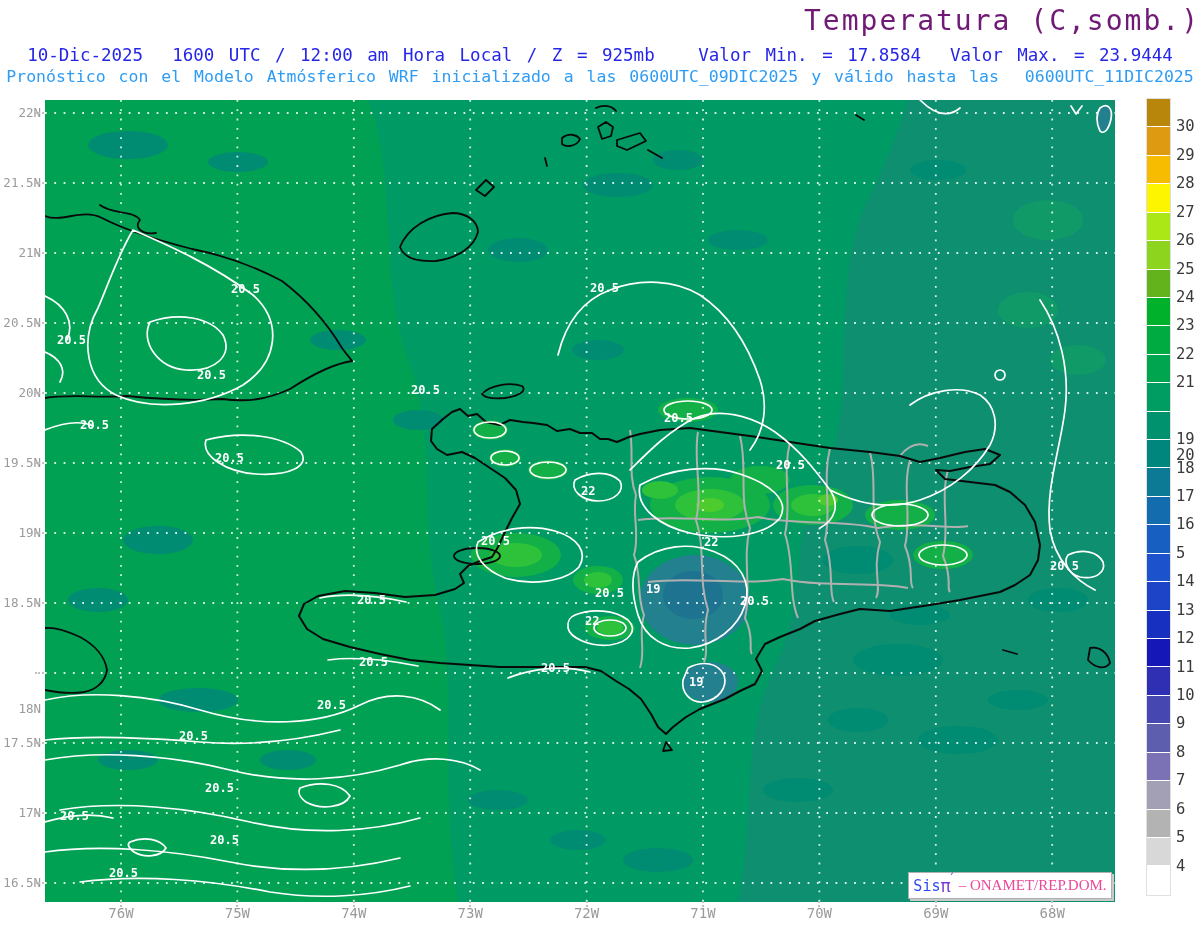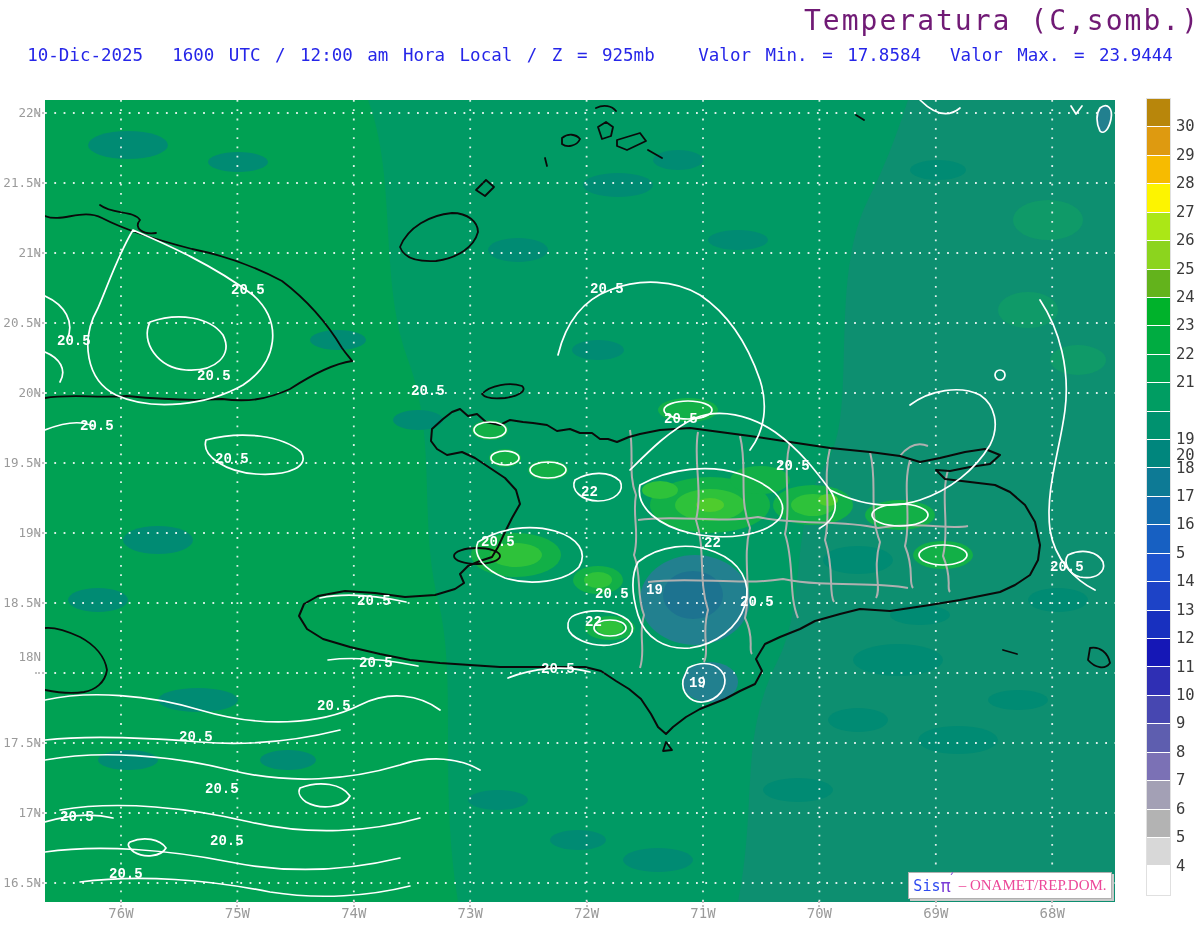--- a/index.html
+++ b/index.html
@@ -9,41 +9,42 @@
          font-size:28px;letter-spacing:2px;color:#3f3f3f;white-space:pre;}
   .sub1{position:absolute;top:45px;left:0;right:0;text-align:center;
         font-size:17.5px;word-spacing:4px;white-space:pre;}
   .sub2{position:absolute;top:67px;left:0;right:0;text-align:center;
         font-size:16.5px;word-spacing:3px;white-space:pre;}
   #map-wrap{position:absolute;left:45px;top:100px;width:1070px;height:802px;}
   .lat-tick{position:absolute;left:0;width:41px;text-align:right;font-size:12.5px;color:#9a9a9a;}
   .lat-stub{position:absolute;left:35px;width:9px;height:0;border-top:2px dotted #c0c0c0;}
   .lon-tick{position:absolute;top:905px;transform:translateX(-50%);font-size:14px;color:#9a9a9a;}
   .lon-stub{position:absolute;top:901px;height:6px;width:0;border-left:2px dotted #c0c0c0;}
-  .contour-label{position:absolute;font-size:14px;font-weight:bold;color:#ffffff;white-space:pre;font-family:Liberation Mono, monospace;}
+  .contour-label{position:absolute;font-size:12px;font-weight:bold;color:#ffffff;white-space:pre;}
   #colorbar{position:absolute;left:1146px;top:98px;width:23px;height:796px;
             border:1px solid #e0e0e0;box-sizing:content-box;}
   .cb-seg{width:23px;border-bottom:1px solid #ffffff;box-sizing:border-box;}
   .cb-label{position:absolute;left:1176px;font-size:15.5px;color:#3a3a3a;}
   #attribution{position:absolute;left:908px;top:872px;width:202px;height:25px;background:#ffffff;
                border:1px solid #b0b0b0;box-shadow:2px 2px 0 #c9c9c9;display:flex;
                align-items:center;justify-content:center;font-size:15px;white-space:pre;}
   #attribution .sis{color:#2f4bf0;}
   #attribution .pi{color:#7a3bd6;font-size:17px;}
   #attribution .pi-accent{color:#7a3bd6;display:inline-block;position:relative;top:-7px;
                           margin-left:-3px;font-size:12px;}
   #attribution .rest{color:#ec4899;font-family:Liberation Serif, serif;}
 </style>
 </head>
 <body>
 
 <div class="page">
 
   <div class="title" style="color: #701a75; text-align: right;">Temperatura (C,somb.)</div>
   <div class="sub1" style="color: rgb(38, 38, 232);">10-Dic-2025  1600 UTC / 12:00 am Hora Local / Z = 925mb   Valor Min. = 17.8584  Valor Max. = 23.9444</div>
+  <div class="sub2" style="color: rgb(46, 156, 245);">Pronóstico con el Modelo Atmósferico WRF inicializado a las 0600UTC_09DIC2025 y válido hasta las  0600UTC_11DIC2025</div>
 
   <div id="map-wrap">
     <svg width="1070" height="802" viewBox="45 100 1070 802" xmlns="http://www.w3.org/2000/svg">
 
       <g>
         <rect x="45" y="100" width="1070" height="802" fill="#009a64"></rect>
         <path d="M45,100 L368,100 C398,180 378,280 408,360 C438,440 418,520 438,600 C458,680 438,780 458,902 L45,902 Z" fill="#00a153"></path>
         <path d="M1115,100 L1115,902 L738,902 C758,800 738,740 778,660 C808,600 788,520 828,460 C858,410 828,280 868,200 C888,160 898,130 908,100 Z" fill="#0d8f70"></path>
         <ellipse cx="1048" cy="220" rx="35" ry="20" fill="#0f9a68"></ellipse>
         <ellipse cx="1028" cy="310" rx="30" ry="18" fill="#0f9a68"></ellipse>
@@ -192,21 +193,21 @@
       <div class="lat-tick" style="top: 315px;">20.5N</div>
       <div class="lat-stub" style="top: 322px;"></div>
       <div class="lat-tick" style="top: 385px;">20N</div>
       <div class="lat-stub" style="top: 392px;"></div>
       <div class="lat-tick" style="top: 455px;">19.5N</div>
       <div class="lat-stub" style="top: 462px;"></div>
       <div class="lat-tick" style="top: 525px;">19N</div>
       <div class="lat-stub" style="top: 532px;"></div>
       <div class="lat-tick" style="top: 595px;">18.5N</div>
       <div class="lat-stub" style="top: 602px;"></div>
-      <div class="lat-tick" style="top: 649px;">18N</div>
+      <div class="lat-tick" style="top: 701px;">18N</div>
       <div class="lat-stub" style="top: 672px;"></div>
       <div class="lat-tick" style="top: 735px;">17.5N</div>
       <div class="lat-stub" style="top: 742px;"></div>
       <div class="lat-tick" style="top: 805px;">17N</div>
       <div class="lat-stub" style="top: 812px;"></div>
       <div class="lat-tick" style="top: 875px;">16.5N</div>
       <div class="lat-stub" style="top: 882px;"></div>
     </div>
   <div id="lon-labels">
       <div class="lon-tick" style="left: 121px;">76W</div>

